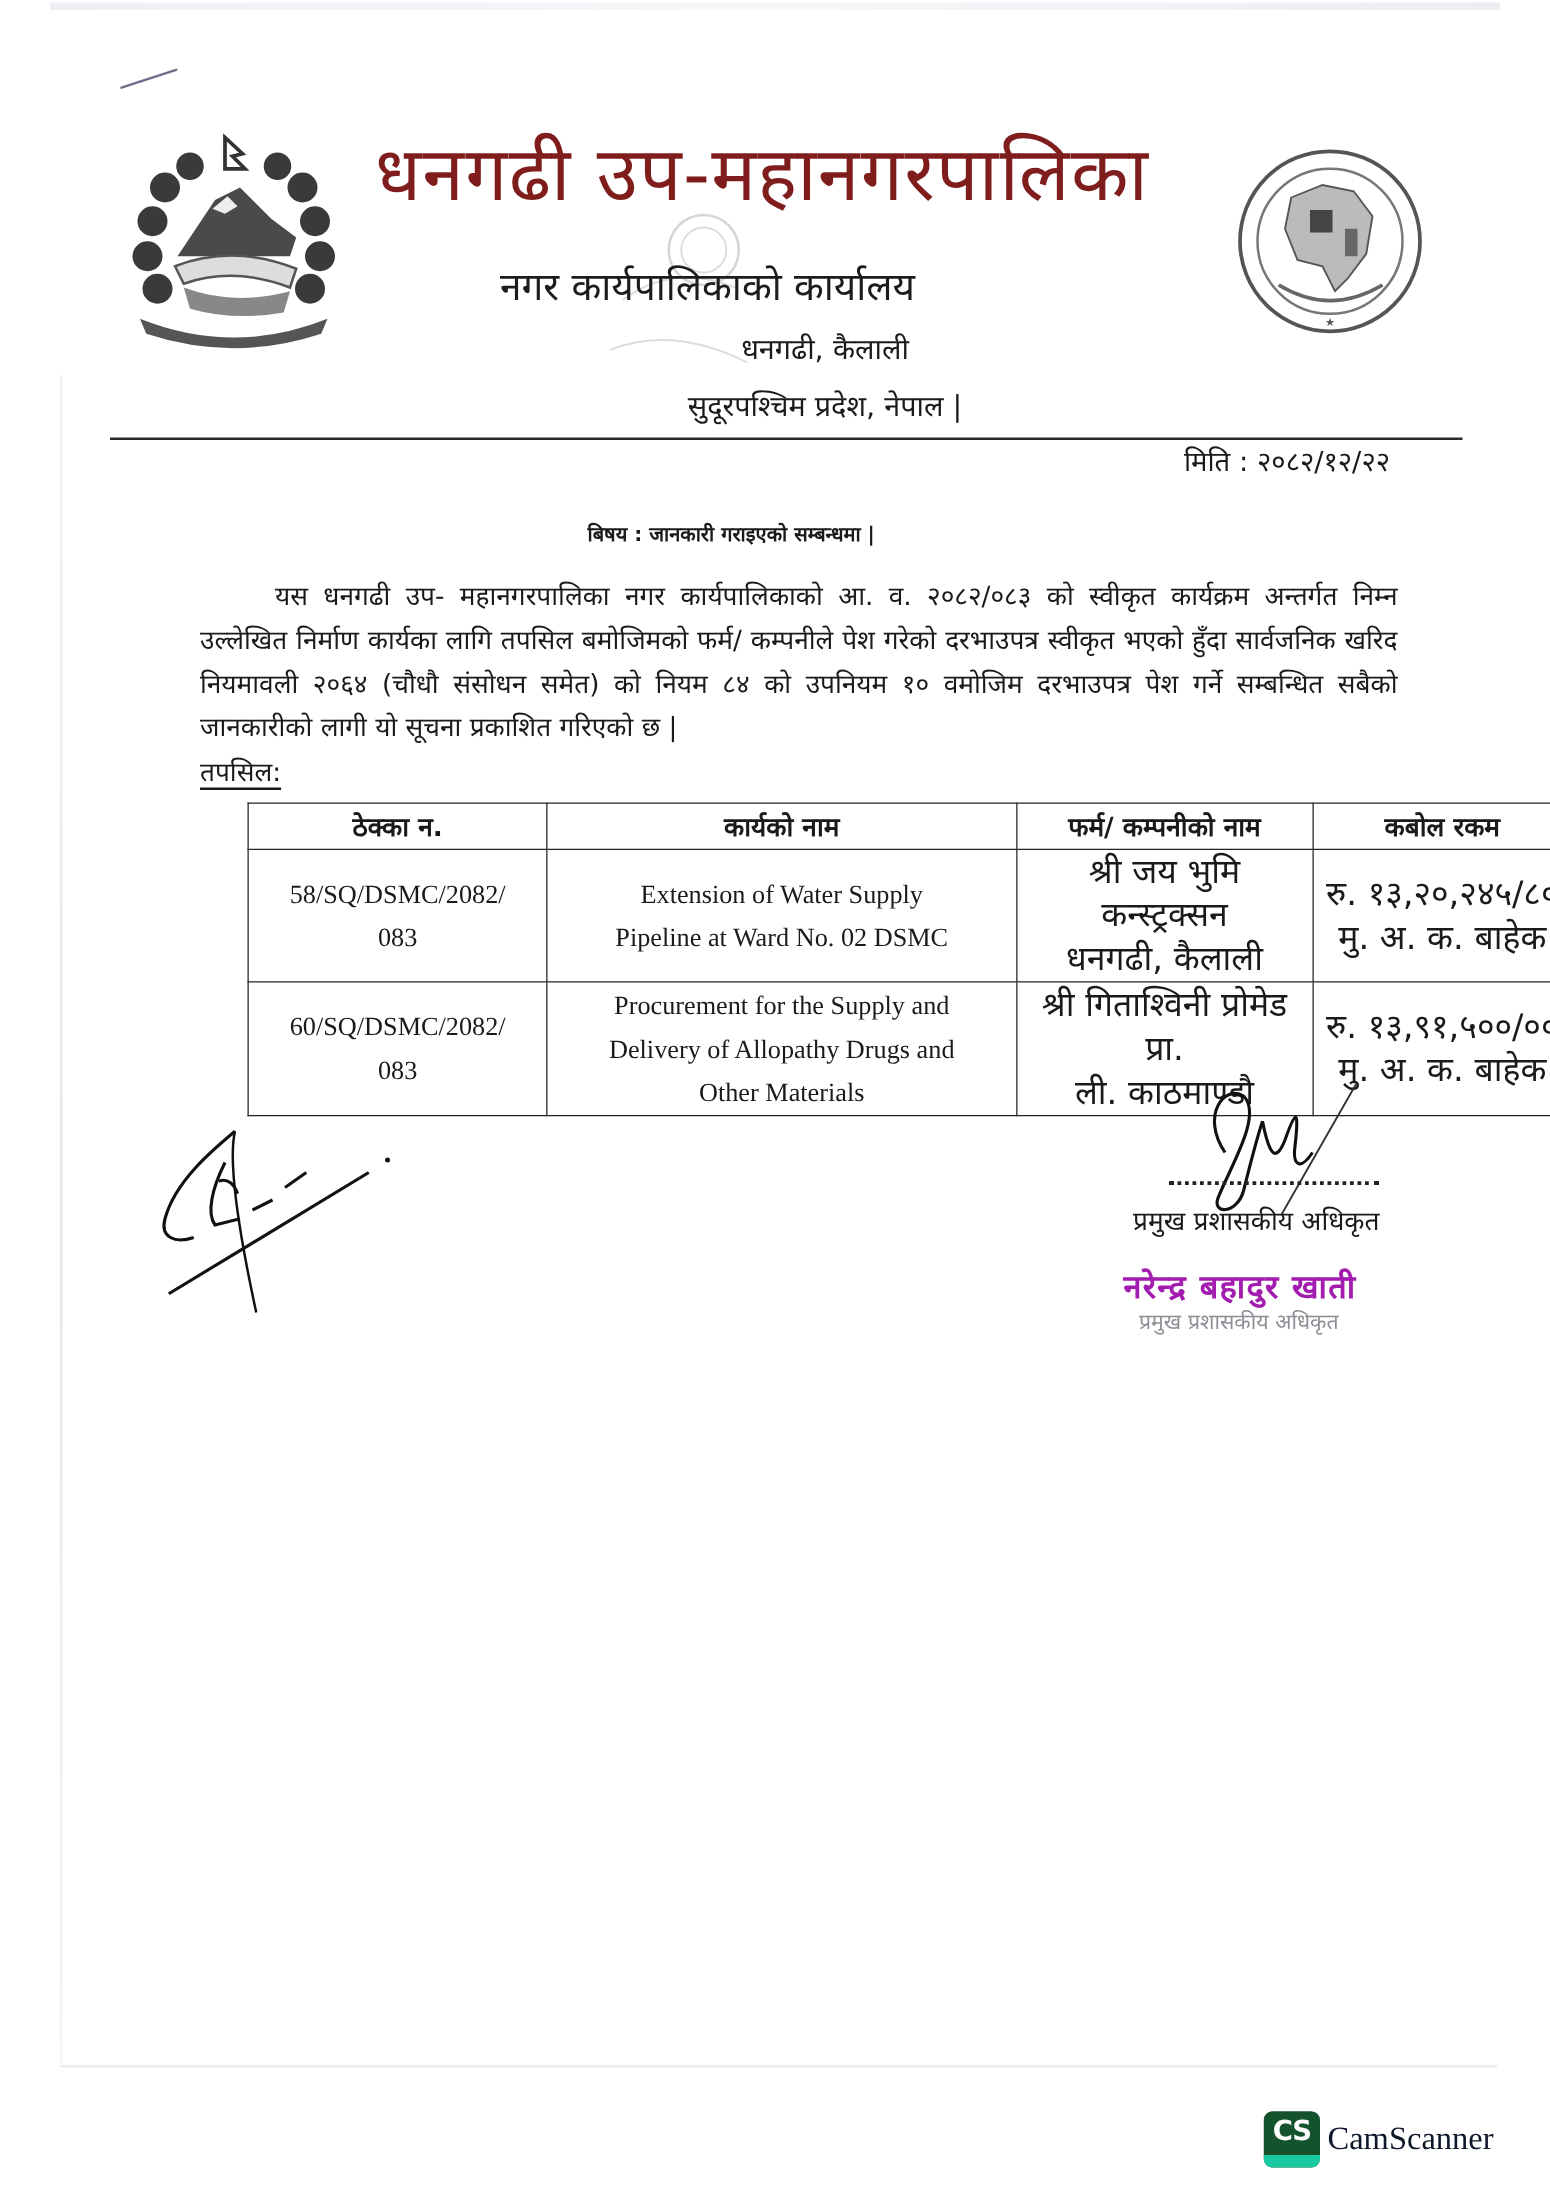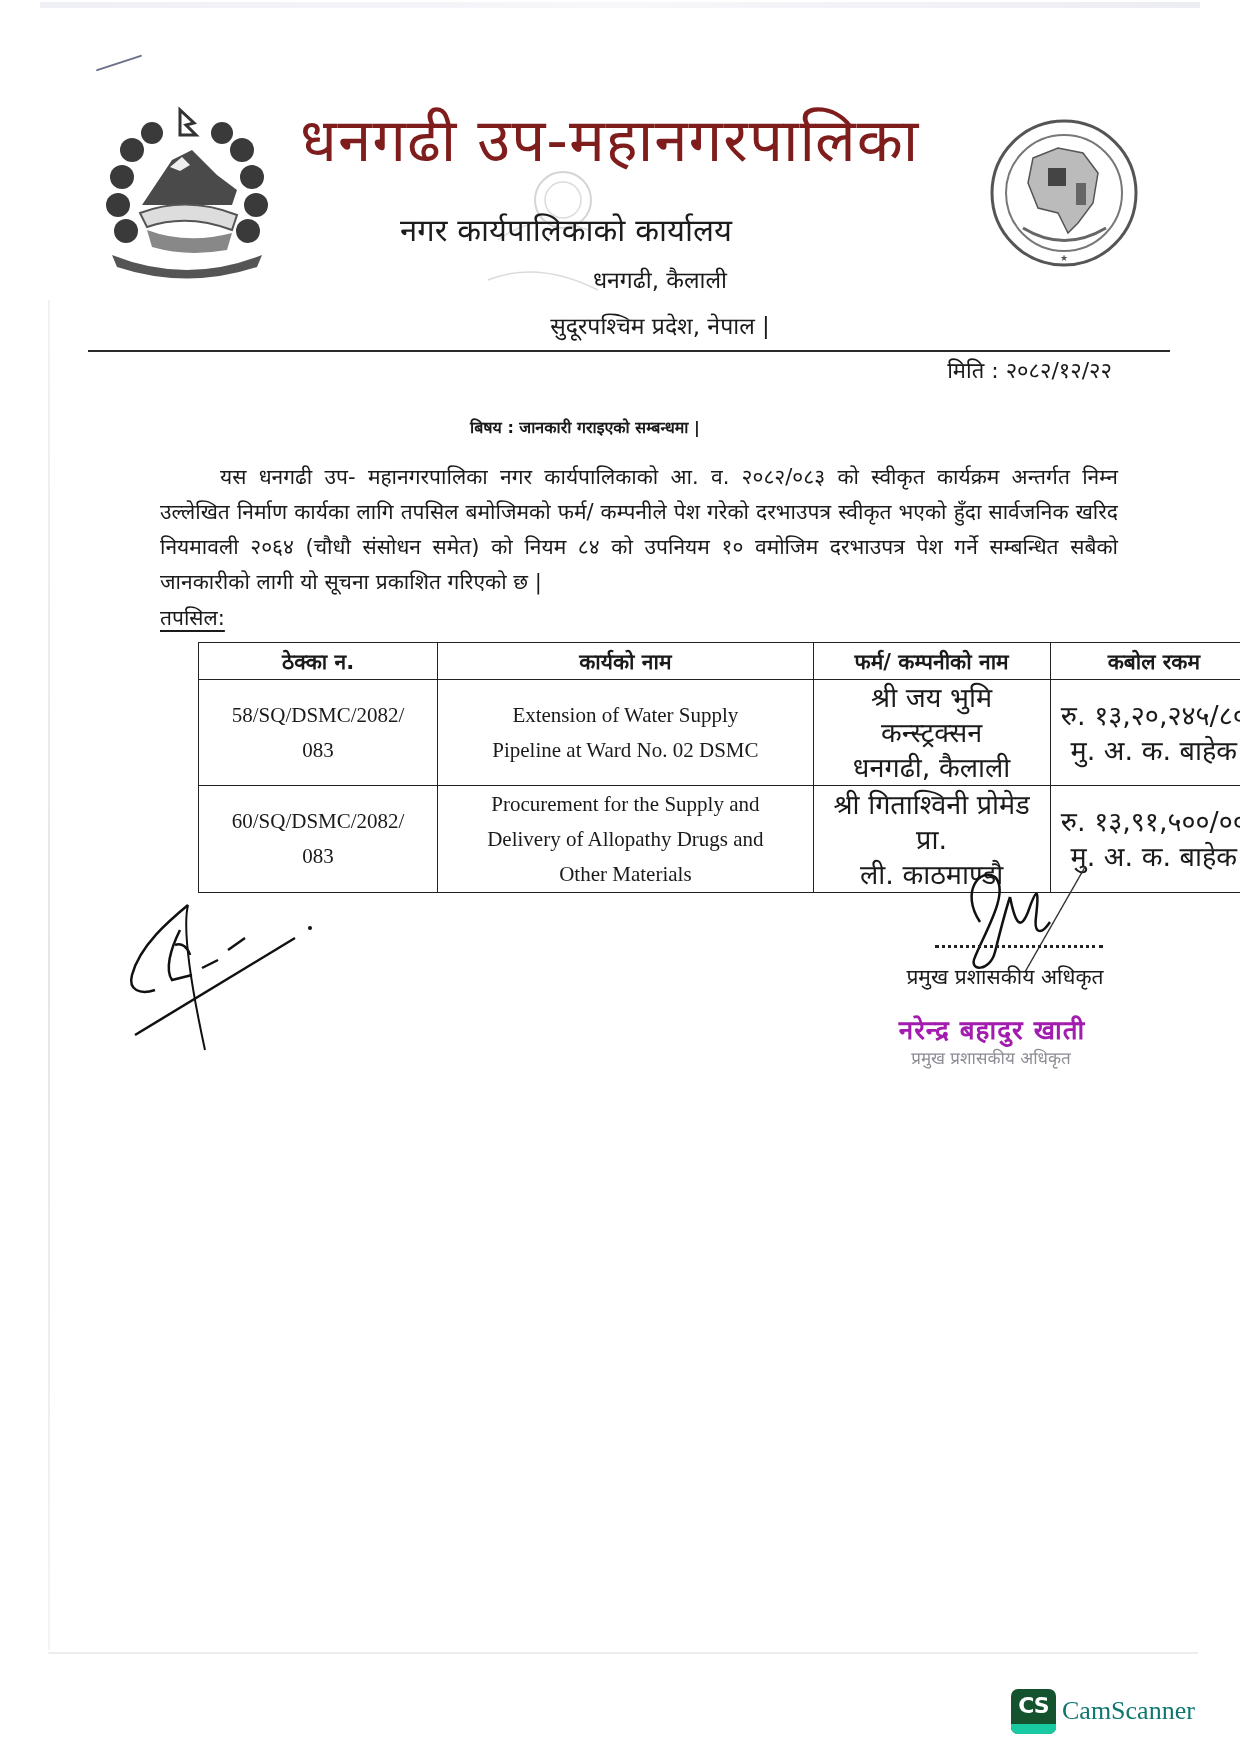--- a/index.html
+++ b/index.html
@@ -39,21 +39,21 @@
     .sig-left { position: absolute; left: 110px; top: 890px; width: 210px; height: 170px; }
     .sig-right { position: absolute; left: 940px; top: 862px; width: 150px; height: 120px; }
     .dotted-line { position: absolute; left: 935px; top: 945px; width: 168px; border-bottom: 3px dotted #222; }
     .officer-title { position: absolute; left: 890px; top: 962px; width: 230px; text-align: center; font-size: 21px; line-height: 30px; }
     .stamp-name { position: absolute; left: 872px; top: 1013px; width: 240px; text-align: center; font-size: 26px; line-height: 34px; color: #a21caf; font-weight: bold; letter-spacing: 1px; }
     .stamp-title { position: absolute; left: 876px; top: 1046px; width: 230px; text-align: center; font-size: 17px; line-height: 24px; color: #8d8d95; }
 
     .cs-badge { position: absolute; left: 1011px; top: 1689px; width: 45px; height: 45px; border-radius: 7px; background: #14532d; overflow: hidden; }
     .cs-badge .cs-txt { position: absolute; left: 0; top: 4px; width: 45px; text-align: center; color: #fff; font-family: "DejaVu Sans", sans-serif; font-weight: bold; font-size: 22px; letter-spacing: -1px; }
     .cs-badge .cs-bar { position: absolute; left: 0; bottom: 0; width: 45px; height: 10px; background: #19c9a1; }
-    .cs-label { position: absolute; left: 1062px; top: 1694px; font-family: "Liberation Serif", serif; font-size: 26px; line-height: 34px; color: #0f766e; }
+    .cs-label { position: absolute; left: 1062px; top: 1694px; font-family: "Liberation Serif", serif; font-size: 26px; line-height: 34px; color: #0f172a; }
   </style>
 </head>
 <body>
 
 <div class="top-scan-line"></div>
 <div class="pen-mark"></div>
 <div class="page-edge-left"></div>
 <div class="page-edge-bottom"></div>
 
 <svg class="emblem-left" viewBox="0 0 190 180">

